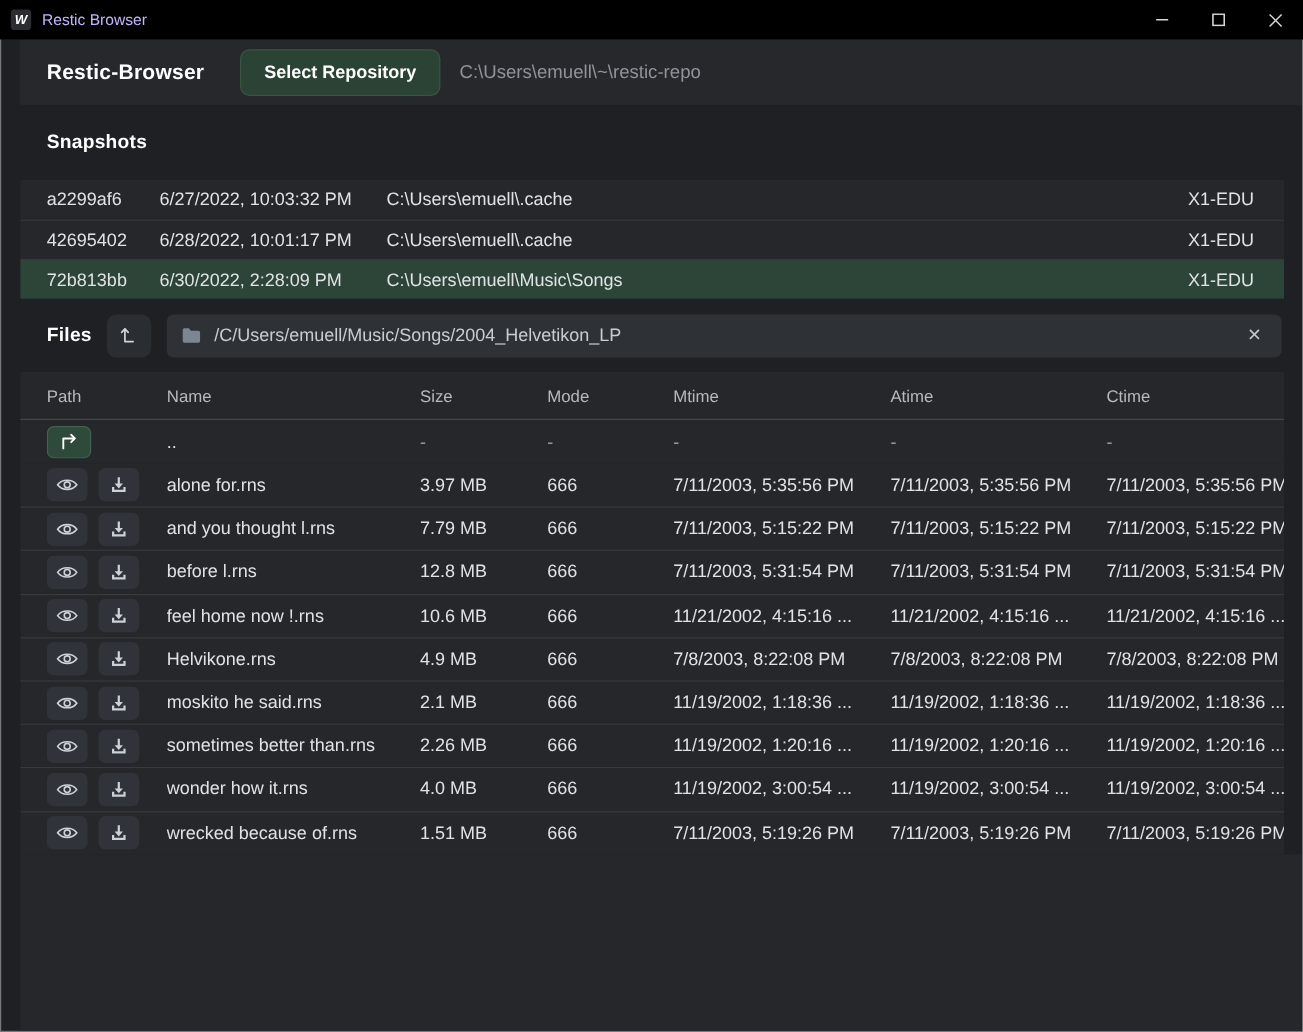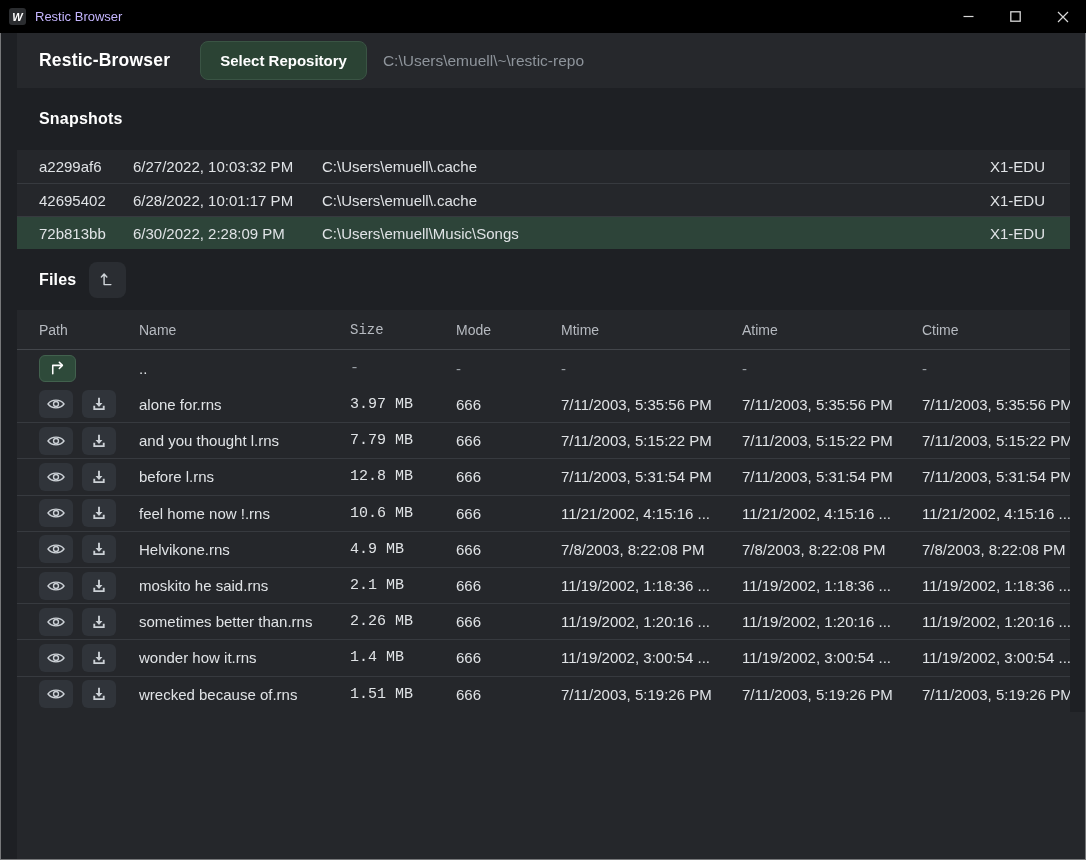--- a/index.html
+++ b/index.html
@@ -92,21 +92,21 @@
   .clear-btn {
     background:none; border:none; color:#c3c8cd; font-size:19px; line-height:1;
     cursor:pointer; padding:2px 7px; font-family:inherit;
   }
 
   
   .file-row { height:36.2px; }
   .parent-row { height:36px; }
   .c-path { width:100px; display:flex; align-items:center; gap:9px; }
   .c-name { width:211px; }
-  .c-size { width:106px;font-family:Liberation Mono, monospace; }
+  .c-size { width:106px; }
   .c-mode { width:105px; }
   .c-mtime{ width:181px; }
   .c-atime{ width:180px; }
   .c-ctime{ flex:1; }
   .dash { color:#9aa0a6; }
 
   .icon-btn {
     width:34px; height:28px; background:#30343a; border:none; border-radius:6px;
     display:flex; align-items:center; justify-content:center; cursor:pointer; flex:0 0 auto;
   }
@@ -187,20 +187,27 @@
       </div>
 
     <div class="files-bar">
       <span class="section-title">Files</span>
       <button class="root-btn" title="">
         <svg width="17" height="17" viewBox="0 0 20 20" fill="none" stroke="#cfd4d9" stroke-width="1.7" stroke-linecap="round" stroke-linejoin="round">
           <path d="M14 16 H6 V4"></path>
           <path d="M2.8 7 L6 3.6 L9.2 7"></path>
         </svg>
       </button>
+      <div class="breadcrumb">
+        <svg width="17" height="15" viewBox="0 0 20 17" fill="#7c8591">
+          <path d="M1.5 3.2 a1.6 1.6 0 0 1 1.6 -1.6 h4.4 l2 2.4 h7.4 a1.6 1.6 0 0 1 1.6 1.6 v8.4 a1.6 1.6 0 0 1 -1.6 1.6 H3.1 a1.6 1.6 0 0 1 -1.6 -1.6 Z"></path>
+        </svg>
+        <span class="breadcrumb-path">/C/Users/emuell/Music/Songs/2004_Helvetikon_LP</span>
+        <button class="clear-btn">×</button>
+      </div>
     </div>
 
     <div class="thead">
       <div class="th c-path">Path</div>
       <div class="th c-name">Name</div>
       <div class="th c-size">Size</div>
       <div class="th c-mode">Mode</div>
       <div class="th c-mtime">Mtime</div>
       <div class="th c-atime">Atime</div>
       <div class="th c-ctime">Ctime</div>
@@ -395,21 +402,21 @@
               </svg>
             </button>
             <button class="icon-btn">
               <svg width="16" height="16" viewBox="0 0 24 24" fill="#ccd1d6">
                 <path d="M10.6 2.5 h2.8 v8 h3.8 L12 16.5 6.8 10.5 h3.8 Z"></path>
                 <path d="M3.5 21 v-6.2 h2.8 v3.4 h11.4 v-3.4 h2.8 V21 Z"></path>
               </svg>
             </button>
           </div>
           <div class="cell c-name">wonder how it.rns</div>
-          <div class="cell c-size">1.4 MB</div>
+          <div class="cell c-size">4.0 MB</div>
           <div class="cell c-mode">666</div>
           <div class="cell c-mtime">11/19/2002, 3:00:54 ...</div>
           <div class="cell c-atime">11/19/2002, 3:00:54 ...</div>
           <div class="cell c-ctime">11/19/2002, 3:00:54 ...</div>
         </div>
 
         <div class="trow file-row">
           <div class="cell c-path">
             <button class="icon-btn">
               <svg width="20" height="16" viewBox="0 0 24 20" fill="none" stroke="#ccd1d6" stroke-width="1.7">

